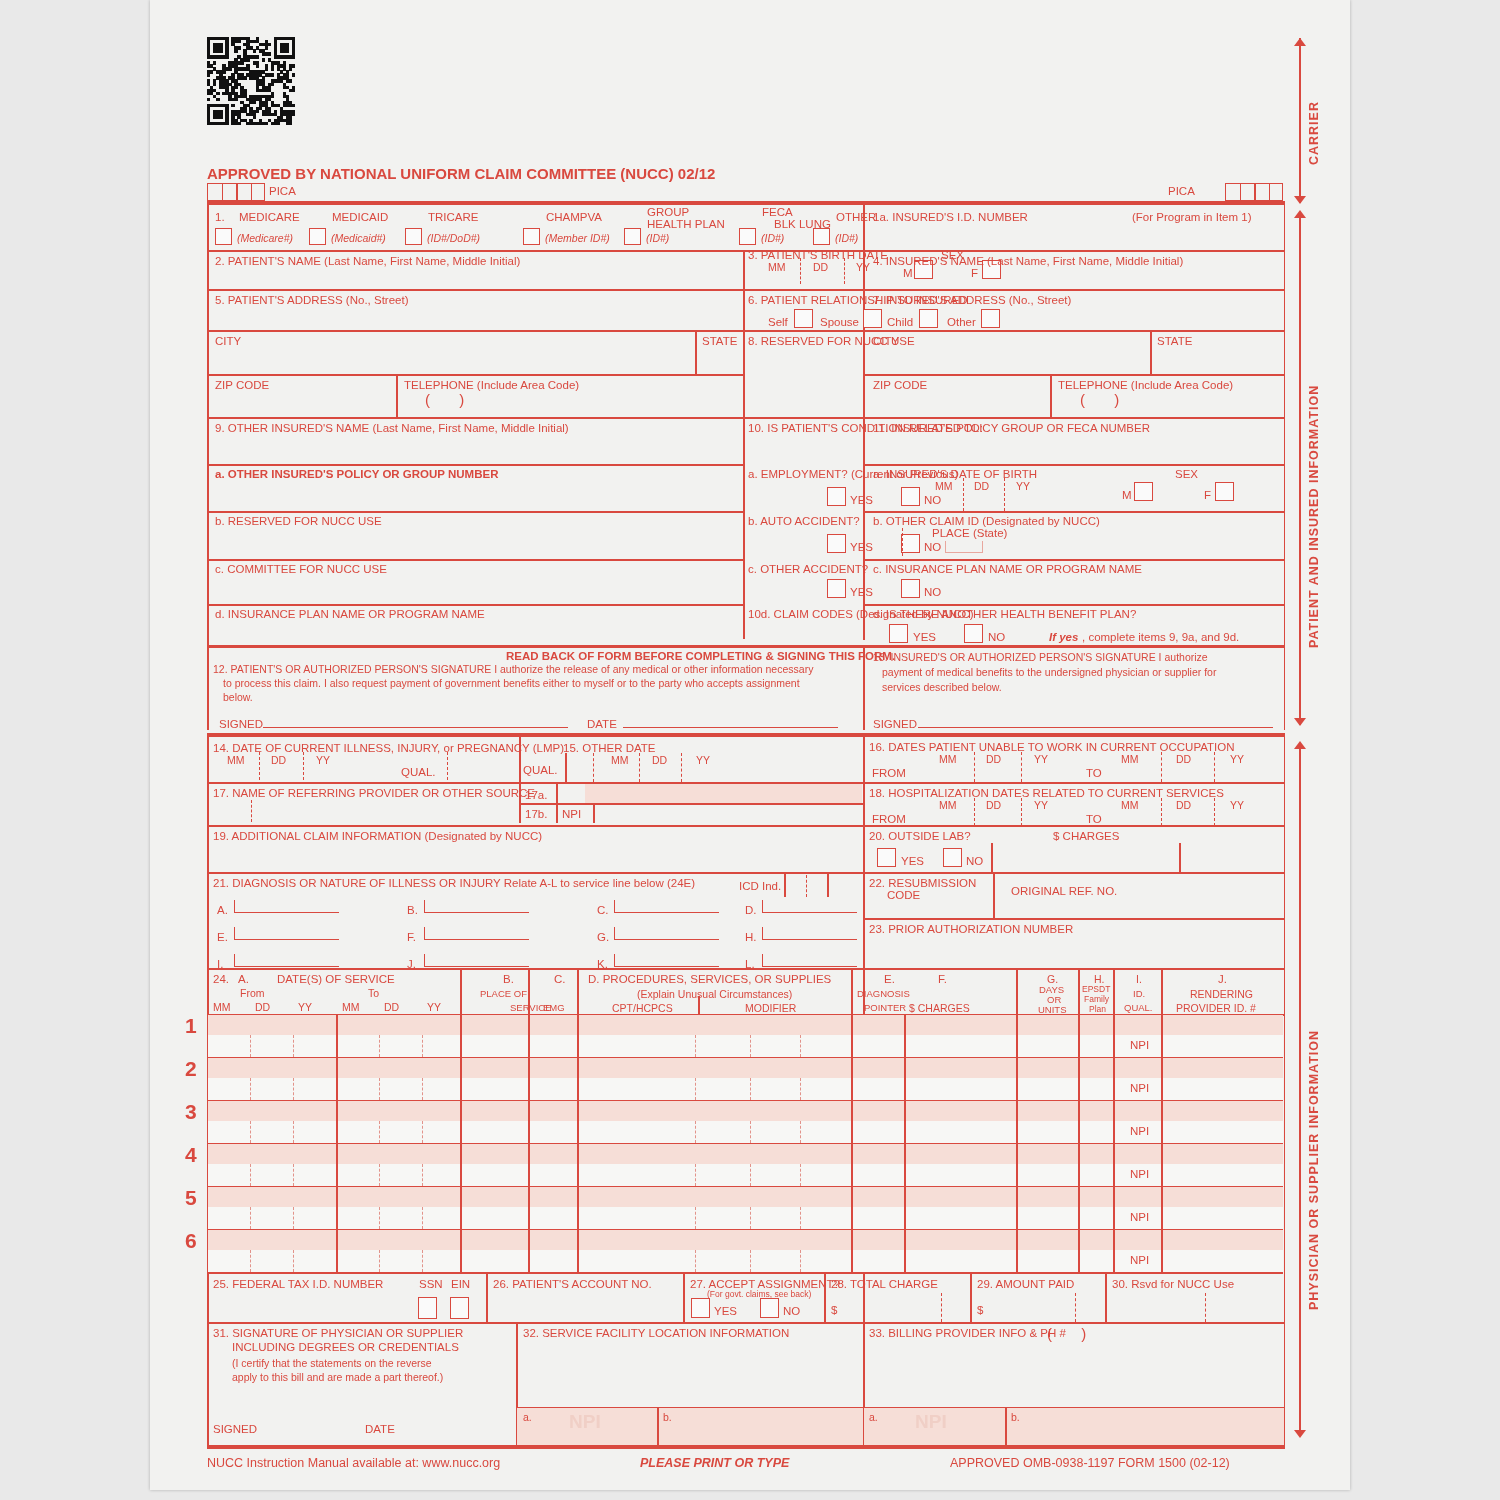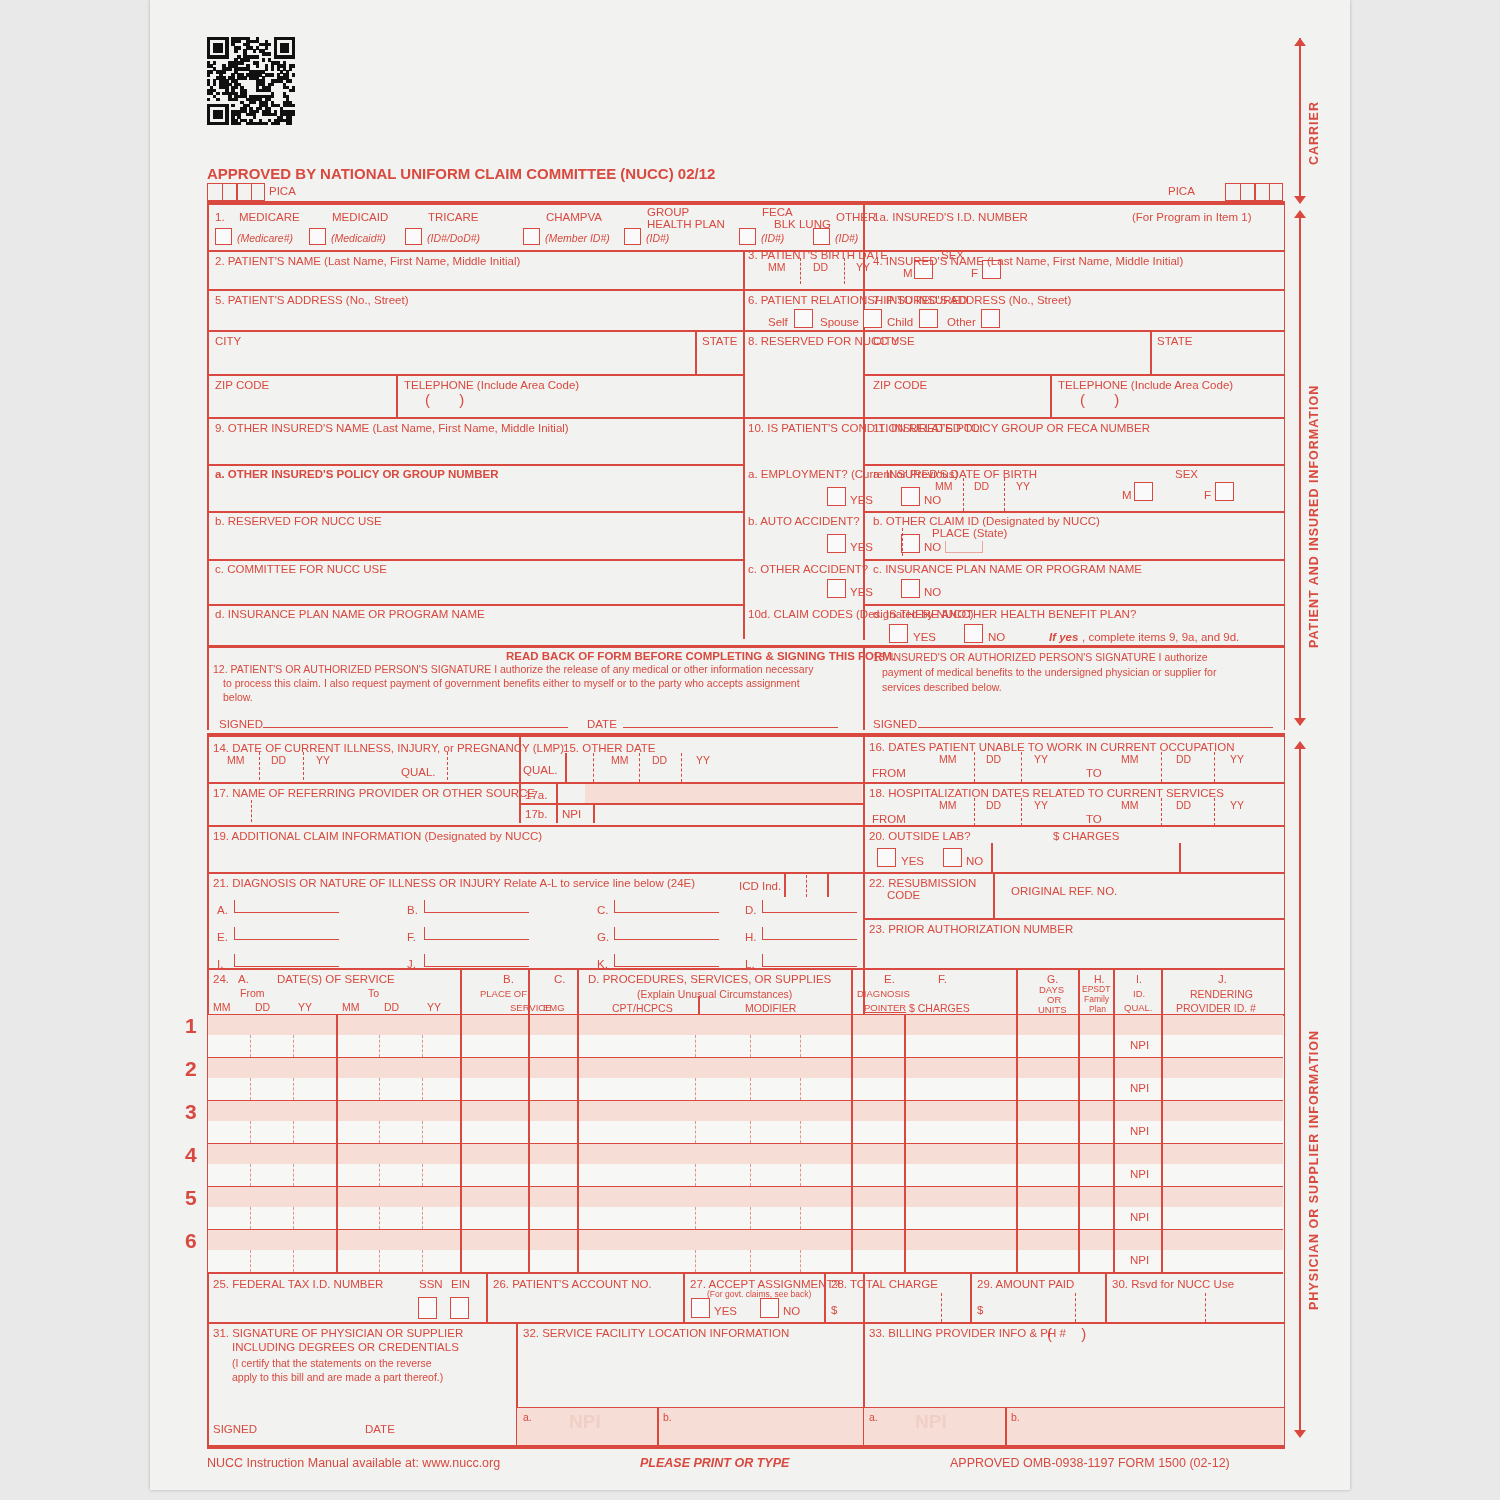--- a/index.html
+++ b/index.html
@@ -819,21 +819,21 @@
   <div class="ln" style="left:427px;top:968px;width:1.5px;height:46px;"></div>
   <div class="t f9" style="left:438px;top:974px;">D. PROCEDURES, SERVICES, OR SUPPLIES</div>
   <div class="t f8" style="left:487px;top:989px;">(Explain Unusual Circumstances)</div>
   <div class="t f8" style="left:462px;top:1003px;">CPT/HCPCS</div>
   <div class="ln" style="left:548px;top:996px;width:1.5px;height:18px;"></div>
   <div class="t f8" style="left:595px;top:1003px;">MODIFIER</div>
 
   <div class="ln" style="left:701px;top:968px;width:1.5px;height:46px;"></div>
   <div class="t f9" style="left:734px;top:974px;">E.</div>
   <div class="t f7" style="left:707px;top:989px;">DIAGNOSIS</div>
-  <div class="t f7" style="left:714px;top:1003px;text-decoration:underline;">POINTER</div>
+  <div class="t f7" style="left:714px;top:1003px;">POINTER</div>
 
   <div class="t f9" style="left:788px;top:974px;">F.</div>
   <div class="t f8" style="left:759px;top:1003px;">$ CHARGES</div>
 
   <div class="ln" style="left:866px;top:968px;width:1.5px;height:46px;"></div>
   <div class="t f8" style="left:897px;top:974px;">G.</div>
   <div class="t f7" style="left:889px;top:985px;">DAYS</div>
   <div class="t f7" style="left:897px;top:995px;">OR</div>
   <div class="t f7" style="left:888px;top:1005px;">UNITS</div>
 

